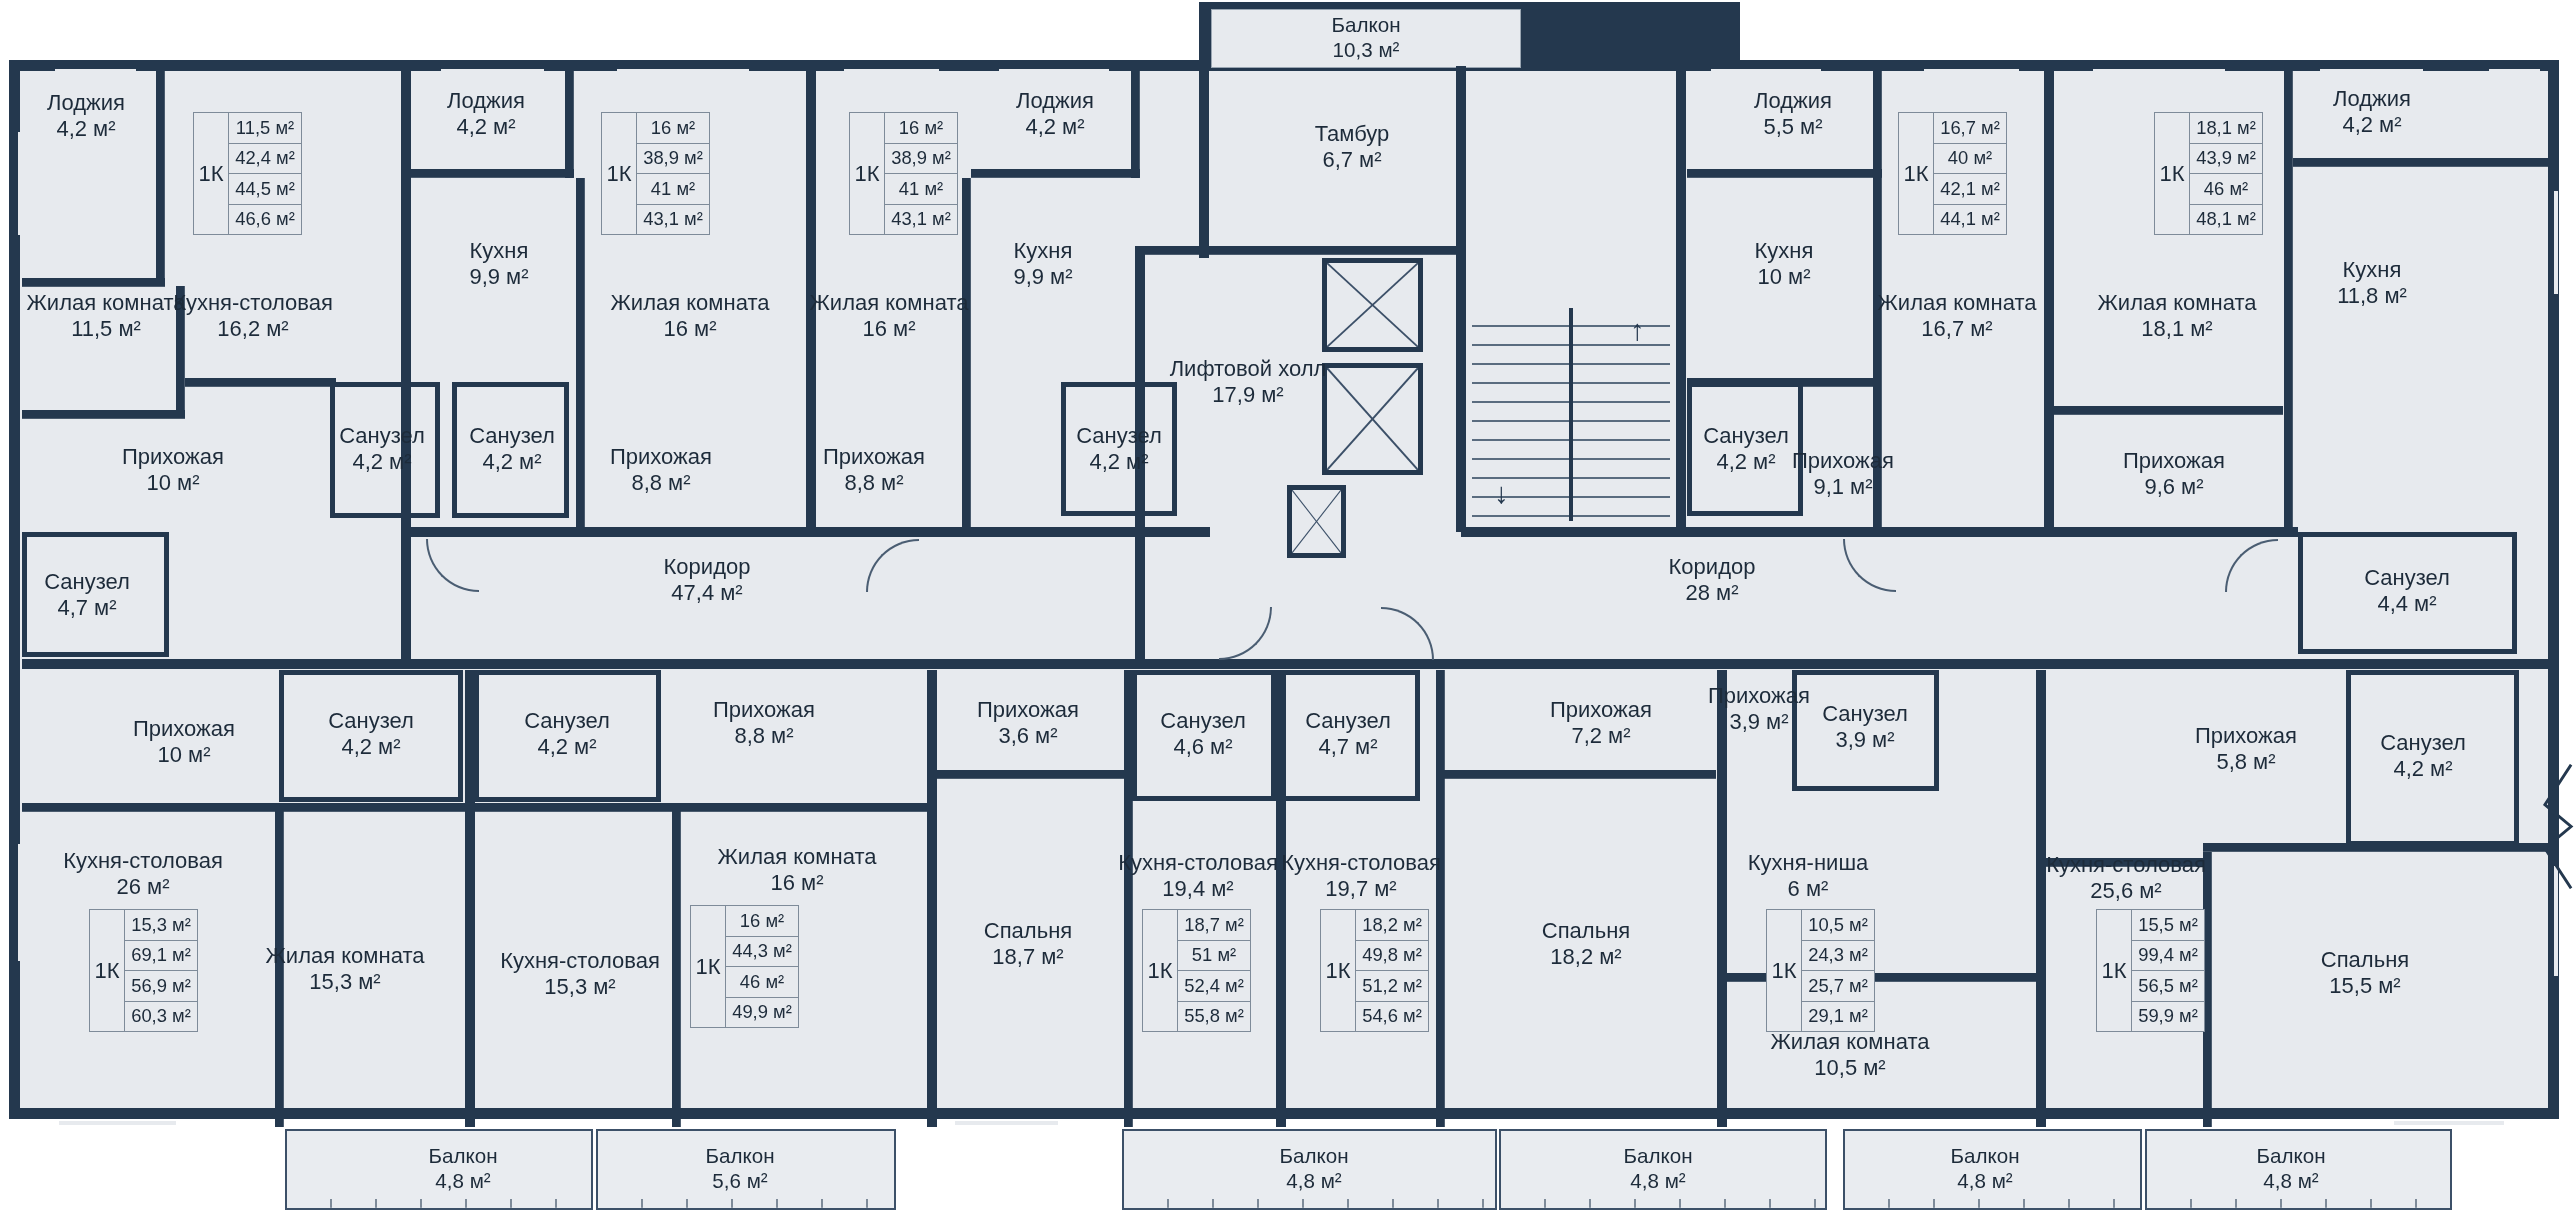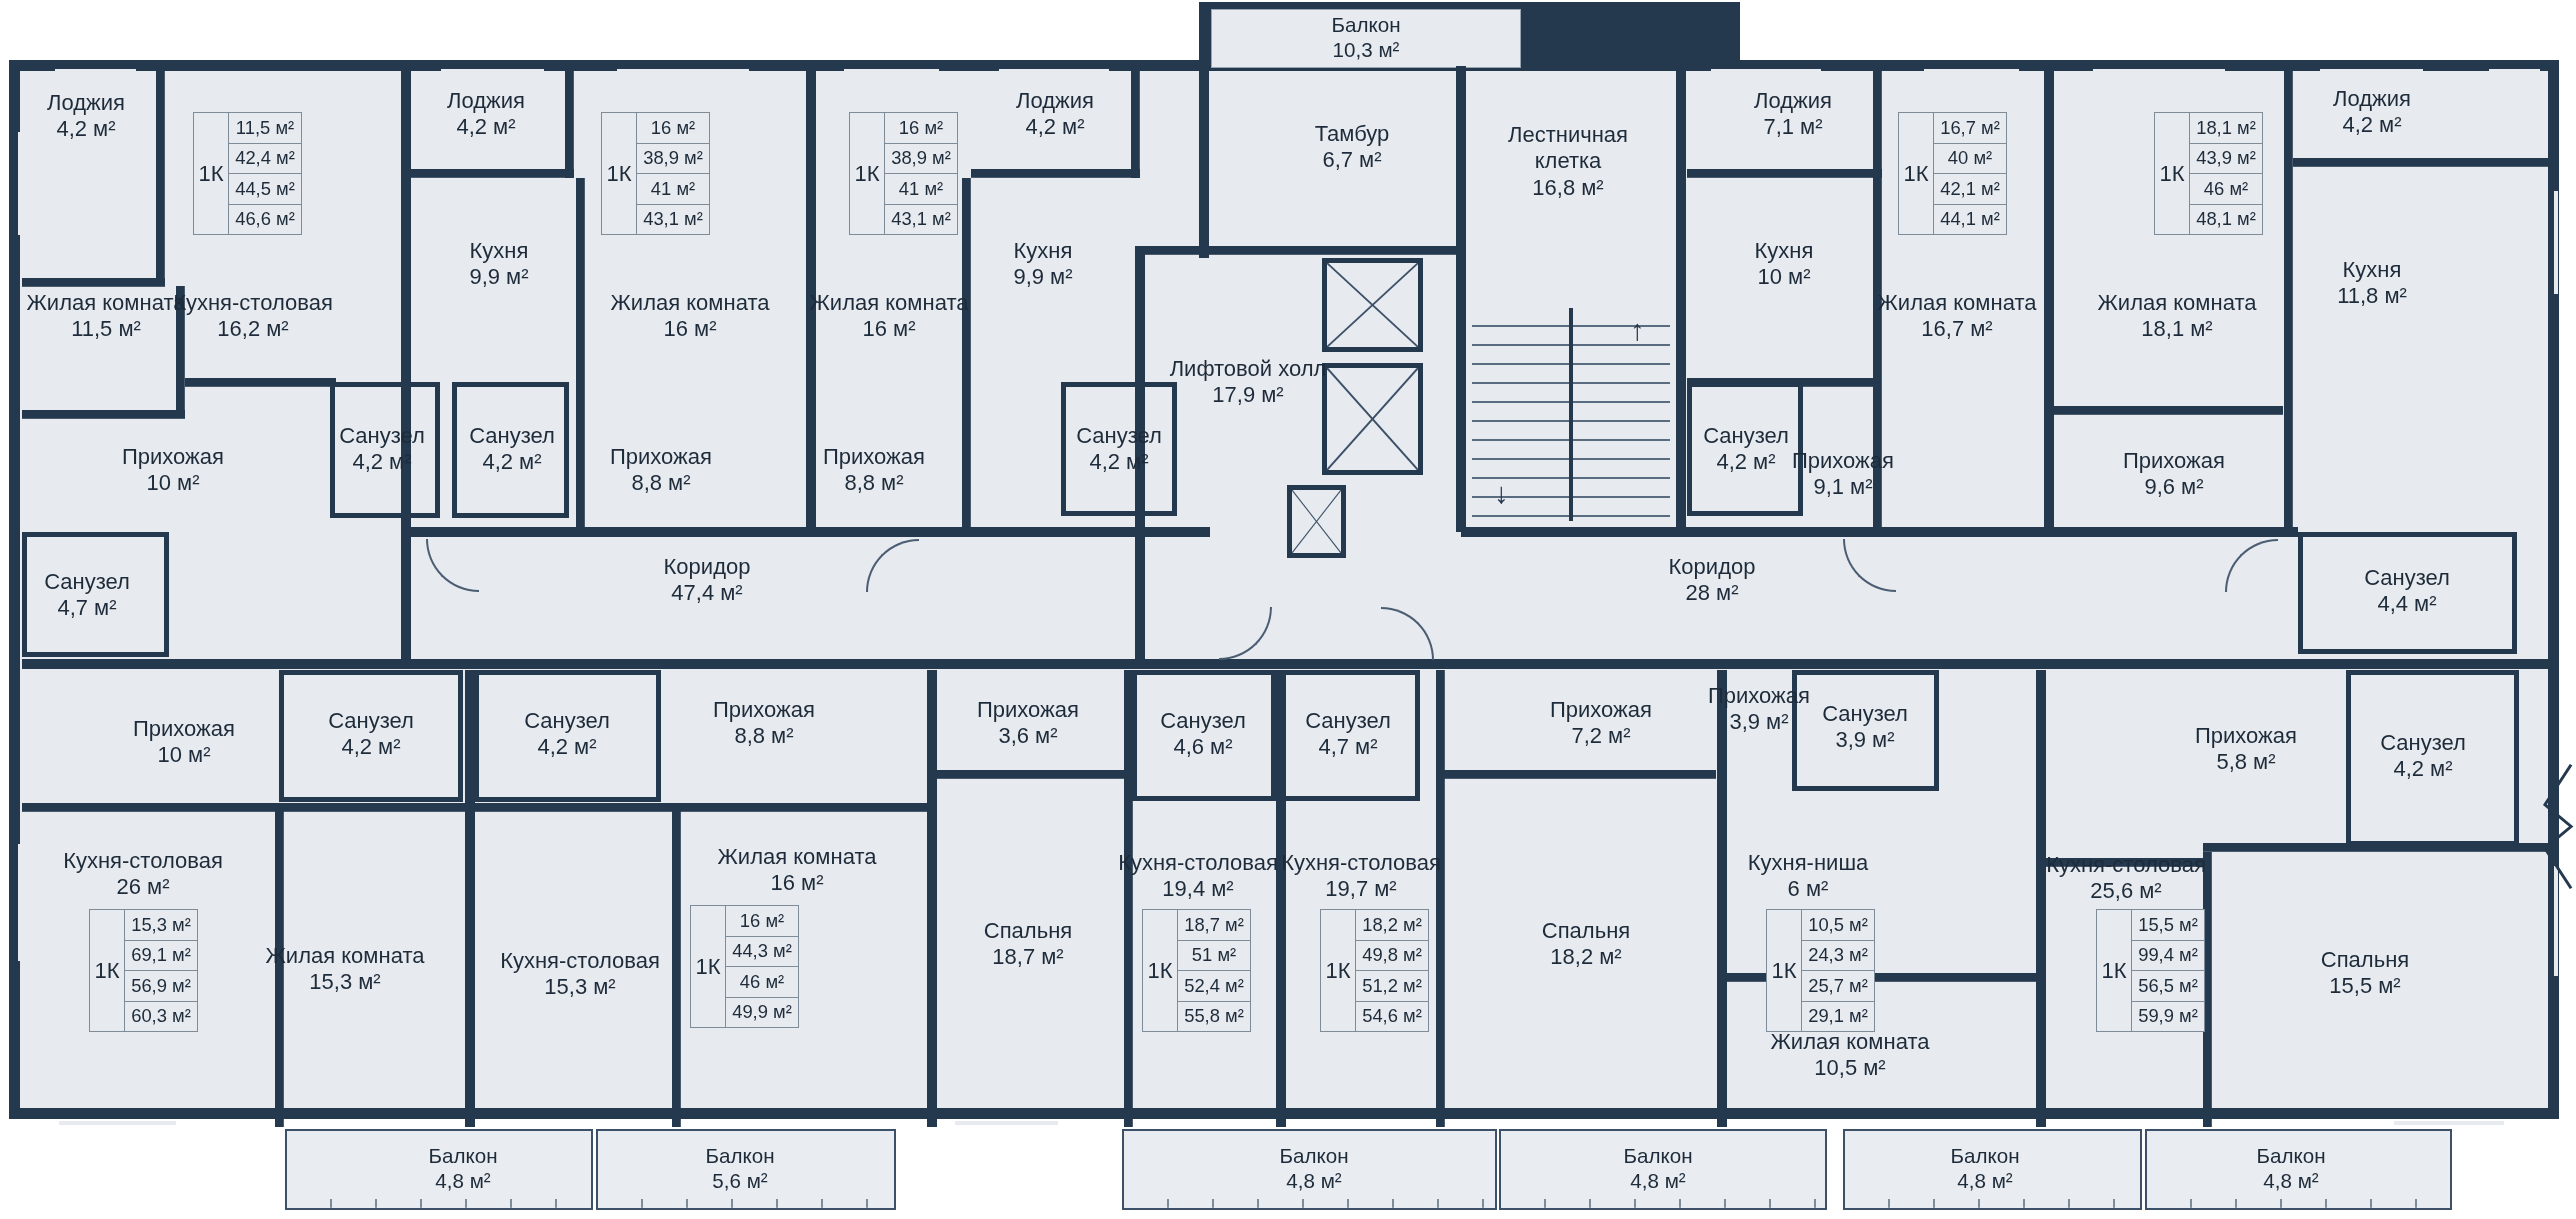--- a/index.html
+++ b/index.html
@@ -228,39 +228,35 @@
       <div class="lbl-a">8,8 м²</div>
     </div>
   <div class="lbl balc-lbl" style="left:1366px;top:38px;">
       <div class="lbl-n">Балкон</div>
       <div class="lbl-a">10,3 м²</div>
     </div>
   <div class="lbl" style="left:1352px;top:147px;">
       <div class="lbl-n">Тамбур</div>
       <div class="lbl-a">6,7 м²</div>
     </div>
-  <div class="lbl lbl-wrap" style="left:1568px;top:162px;">
-      <div class="lbl-n">Лестничная клетка</div>
-      <div class="lbl-a">16,8 м²</div>
-    </div>
   <div class="lbl" style="left:1248px;top:382px;">
       <div class="lbl-n">Лифтовой холл</div>
       <div class="lbl-a">17,9 м²</div>
     </div>
   <div class="lbl" style="left:707px;top:580px;">
       <div class="lbl-n">Коридор</div>
       <div class="lbl-a">47,4 м²</div>
     </div>
   <div class="lbl" style="left:1712px;top:580px;">
       <div class="lbl-n">Коридор</div>
       <div class="lbl-a">28 м²</div>
     </div>
   <div class="lbl" style="left:1793px;top:114px;">
       <div class="lbl-n">Лоджия</div>
-      <div class="lbl-a">7,1 м²</div>
+      <div class="lbl-a">5,5 м²</div>
     </div>
   <div class="lbl" style="left:1784px;top:264px;">
       <div class="lbl-n">Кухня</div>
       <div class="lbl-a">10 м²</div>
     </div>
   <div class="lbl" style="left:1746px;top:449px;">
       <div class="lbl-n">Санузел</div>
       <div class="lbl-a">4,2 м²</div>
     </div>
   <div class="lbl" style="left:1957px;top:316px;">

